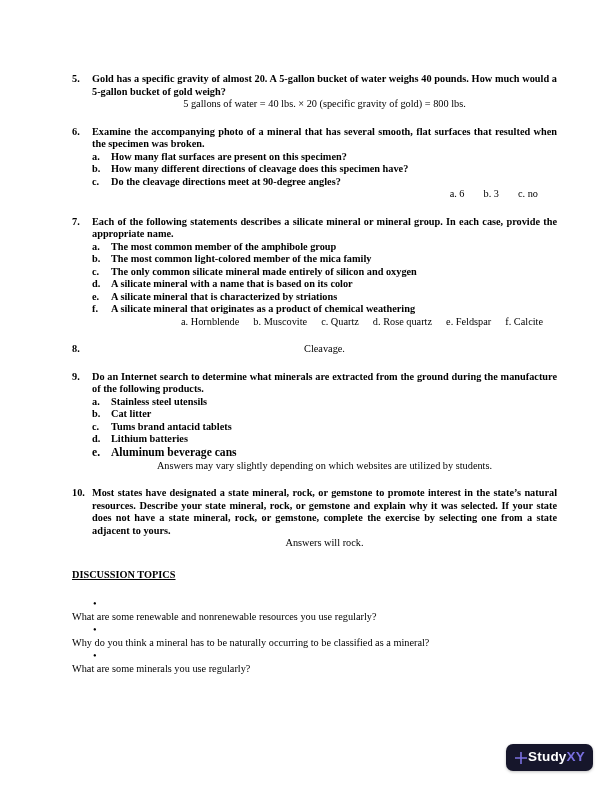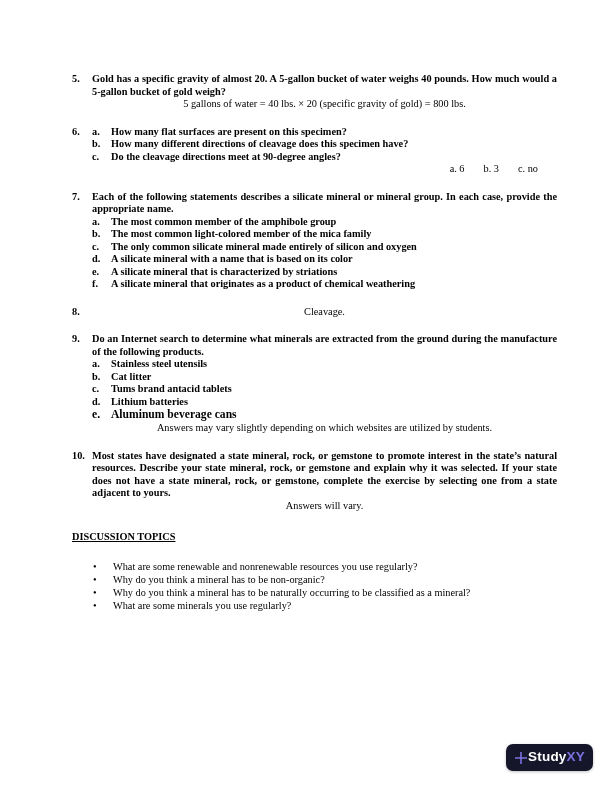--- a/index.html
+++ b/index.html
@@ -38,21 +38,21 @@
   .ansrow { display: flex; font-weight: normal; justify-content: flex-end; }
   .ansrow.gap-wide span { margin-right: 19px; }
   .ansrow.gap-med span { margin-right: 14px; }
   .disc-heading {
     font-weight: bold;
     text-decoration: underline;
     margin-top: 19px;
     margin-bottom: 16px;
   }
   .bullets { list-style: none; margin: 0; padding: 0; line-height: 13px; }
-  .bullets li { display: flex; }
+  .bullets li { display: flex; flex-direction: column; }
   .bullet {
     margin-left: 21px;
     width: 20px;
     flex-shrink: 0;
   }
   .bullet::before { content: "\2022"; }
   .bullets .btext { flex: 1; min-width: 0; }
   .page-number {
     position: absolute;
     top: 742px;
@@ -88,20 +88,21 @@
       <div class="qnum">5.</div>
       <div class="qbody">
         <div class="qtext">Gold has a specific gravity of almost 20. A 5-gallon bucket of water weighs 40 pounds. How much would a 5-gallon bucket of gold weigh?</div>
         <div class="answer">5 gallons of water = 40 lbs. × 20 (specific gravity of gold) = 800 lbs.</div>
       </div>
     </div>
 
     <div class="q">
       <div class="qnum">6.</div>
       <div class="qbody">
+        <div class="qtext">Examine the accompanying photo of a mineral that has several smooth, flat surfaces that resulted when the specimen was broken.</div>
         <div class="sub">
           <span class="sl">a.</span>
           <span class="st">How many flat surfaces are present on this specimen?</span>
         </div>
         <div class="sub">
           <span class="sl">b.</span>
           <span class="st">How many different directions of cleavage does this specimen have?</span>
         </div>
         <div class="sub">
           <span class="sl">c.</span>
@@ -136,20 +137,28 @@
           <span class="st">A silicate mineral with a name that is based on its color</span>
         </div>
         <div class="sub">
           <span class="sl">e.</span>
           <span class="st">A silicate mineral that is characterized by striations</span>
         </div>
         <div class="sub">
           <span class="sl">f.</span>
           <span class="st">A silicate mineral that originates as a product of chemical weathering</span>
         </div>
+        <div class="ansrow gap-med">
+          <span>a. Hornblende</span>
+          <span>b. Muscovite</span>
+          <span>c. Quartz</span>
+          <span>d. Rose quartz</span>
+          <span>e. Feldspar</span>
+          <span>f. Calcite</span>
+        </div>
       </div>
     </div>
 
     <div class="q">
       <div class="qnum">8.</div>
       <div class="qbody">
         <div class="answer">Cleavage.</div>
       </div>
     </div>
 
@@ -178,33 +187,29 @@
           <span class="st">Aluminum beverage cans</span>
         </div>
         <div class="answer">Answers may vary slightly depending on which websites are utilized by students.</div>
       </div>
     </div>
 
     <div class="q">
       <div class="qnum">10.</div>
       <div class="qbody">
         <div class="qtext">Most states have designated a state mineral, rock, or gemstone to promote interest in the state’s natural resources. Describe your state mineral, rock, or gemstone and explain why it was selected. If your state does not have a state mineral, rock, or gemstone, complete the exercise by selecting one from a state adjacent to yours.</div>
-        <div class="answer">Answers will vary.</div>
+        <div class="answer">Answers will rock.</div>
       </div>
     </div>
 
     <div class="disc-heading">DISCUSSION TOPICS</div>
     <ul class="bullets">
       <li>
         <span class="bullet"></span>
         <span class="btext">What are some renewable and nonrenewable resources you use regularly?</span>
-      </li>
-      <li>
-        <span class="bullet"></span>
-        <span class="btext">Why do you think a mineral has to be non-organic?</span>
       </li>
       <li>
         <span class="bullet"></span>
         <span class="btext">Why do you think a mineral has to be naturally occurring to be classified as a mineral?</span>
       </li>
       <li>
         <span class="bullet"></span>
         <span class="btext">What are some minerals you use regularly?</span>
       </li>
     </ul>

